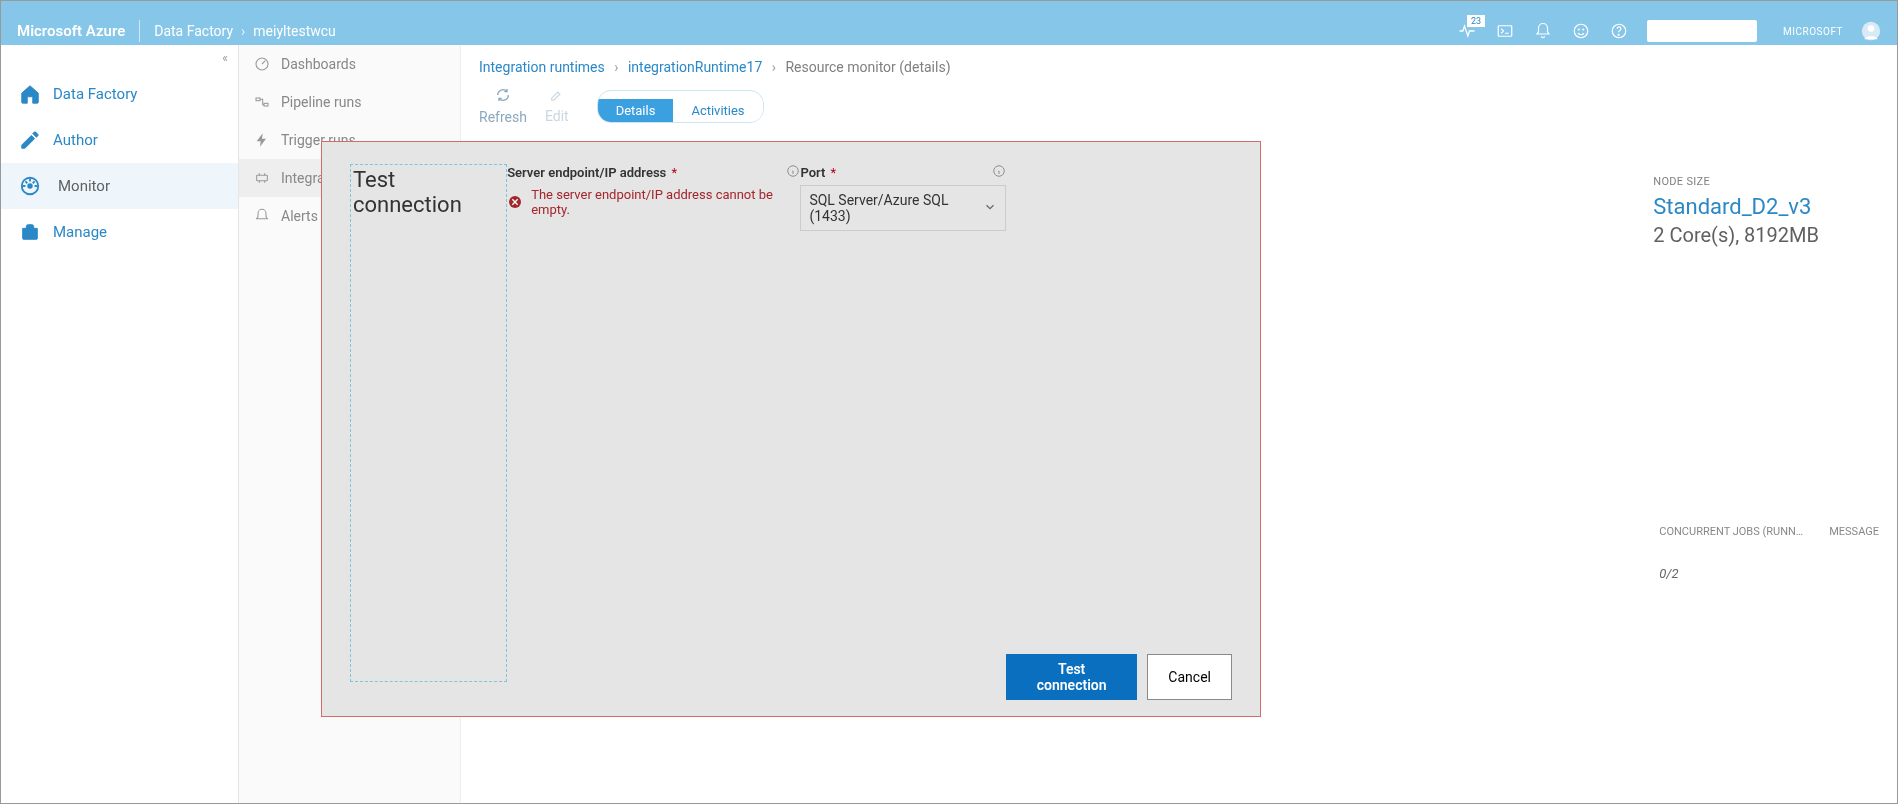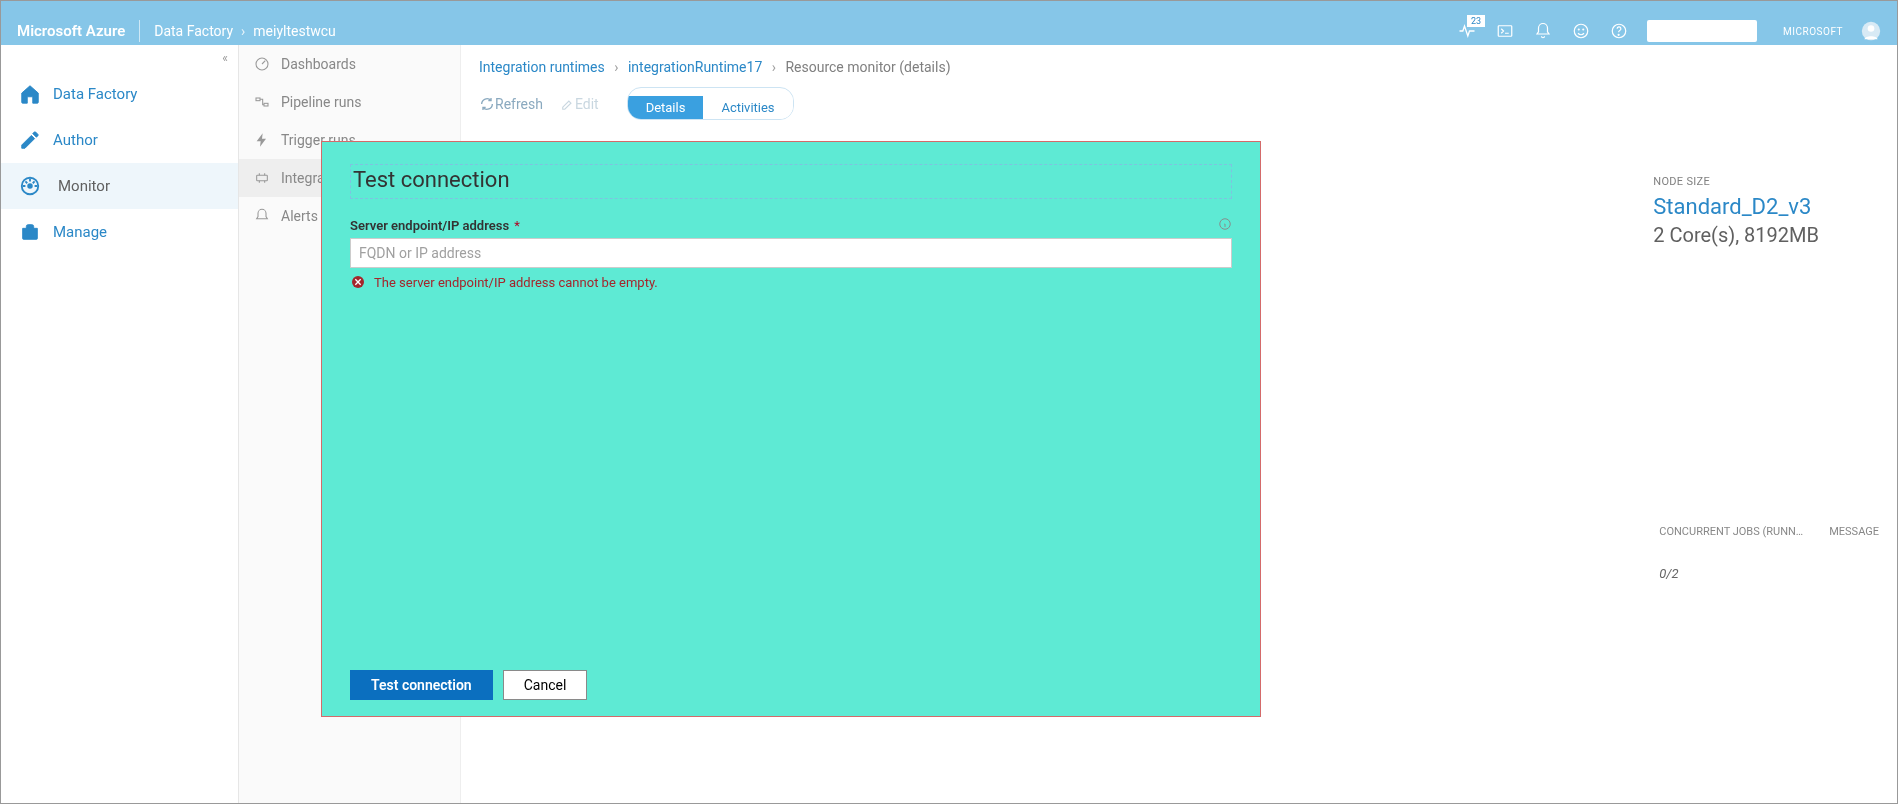--- a/index.html
+++ b/index.html
@@ -30,36 +30,36 @@
   .second-pane .item { display:flex; align-items:center; gap:10px; padding:10px 14px; color:#888; font-size:14px; cursor:pointer;}
   .second-pane .item.active { background:#eeeeee; }
   .second-pane .ic2 { width:18px; height:18px; display:flex; align-items:center; justify-content:center; color:#999;}
 
   
   .main { position:absolute; top:44px; left:460px; right:0; bottom:0; background:#fff; }
   .main .crumbs { padding:14px 18px 6px; font-size:14px; color:#2b88c7; }
   .main .crumbs .plain { color:#808080; }
   .main .crumbs .sep { color:#a0a0a0; padding:0 6px;}
   .main .toolbar { padding:6px 18px 10px; display:flex; align-items:center; gap:18px; border-bottom:0; }
-  .main .toolbar .tbtn { color:#8aa9bf; font-size:14px; display:flex; align-items:center; gap:0;}
+  .main .toolbar .tbtn { color:#8aa9bf; font-size:14px; display:flex; align-items:center; gap:6px;flex-direction:column;}
   .pill-group { display:flex; border:1px solid #cde4f3; border-radius:14px; overflow:hidden; margin-left:10px;}
   .pill { padding:4px 18px; font-size:13px; color:#2b88c7; background:#fff;margin-top:8px;}
   .pill.active { background:#3aa0e0; color:#fff;}
 
   .detail-box { margin:18px 18px 0 18px; border:0; padding:16px 20px; }
   .detail-box .label { font-size:11px; letter-spacing:.3px; color:#808080; margin-bottom:6px;}
   .detail-box .val1 { font-size:22px; color:#2b88c7; }
   .detail-box .val2 { font-size:20px; color:#606060; margin-top:4px;}
 
   .table-area { position:absolute; right:18px; top:480px; font-size:12px; color:#7a7a7a; }
   .table-area .th { display:flex; gap:26px; font-size:11px; color:#888;}
   .table-area .td { padding-top:28px; color:#666; font-size:13px;font-style:italic;}
 
   
-  .modal { position:absolute; top:140px; left:320px; width:940px; height:576px; background:#5eead4; border:1px solid #d46a6a; z-index:50; padding:22px 28px 16px; display:flex; flex-direction:column;}
+  .modal { position:absolute; top:140px; left:320px; width:940px; height:576px; background:#e5e5e5; border:1px solid #d46a6a; z-index:50; padding:22px 28px 16px; display:flex; flex-direction:row;}
   .modal h1 { font-size:22px; font-weight:400; color:#333; border:1px dashed #7ec3e0; padding:2px 4px 6px 2px; margin-bottom:18px;}
   .fg { margin-bottom:12px;}
   .fg .flabel { font-size:13px; font-weight:600; color:#333; display:flex; align-items:center; justify-content:space-between;}
   .fg .req { color:#b00020; margin-left:2px; font-weight:400;}
   .fg .info { color:#888; font-weight:400;}
   .fg input.txt { width:100%; border:1px solid #ccc; padding:6px 8px; font-size:14px; margin-top:4px; color:#333;}
   .fg input.txt::placeholder { color:#a0a0a0; }
   .fg .err { color:#a4262c; font-size:13px; margin-top:6px; display:flex; align-items:center; gap:8px;}
   .fg .err .eic { width:16px; height:16px; }
   .fg .select { width:100%; border:1px solid #ccc; padding:6px 8px; font-size:14px; margin-top:4px; display:flex; justify-content:space-between; align-items:center; color:#333;}
@@ -264,32 +264,53 @@
           <span>Server endpoint/IP address</span>
           <span class="req">*</span>
         </span>
         <span class="info">
           <svg viewBox="0 0 24 24" width="14" height="14" fill="none" stroke="#888" stroke-width="1.6">
               <circle cx="12" cy="12" r="9"></circle>
               <path d="M12 8h.01M11 12h1v5"></path>
             </svg>
         </span>
       </div>
-      <input class="txt" type="text" placeholder="FQDN or IP address" value="" style="">
       <div class="err">
         <span class="eic">
           <svg viewBox="0 0 24 24" width="16" height="16">
               <circle cx="12" cy="12" r="9" fill="#a4262c"></circle>
               <path d="M8 8l8 8M16 8l-8 8" stroke="#fff" stroke-width="2"></path>
             </svg>
         </span>
         <span>The server endpoint/IP address cannot be empty.</span>
       </div>
     </div>
 
+    <div class="fg">
+      <div class="flabel">
+        <span>
+          <span>Port</span>
+          <span class="req">*</span>
+        </span>
+        <span class="info">
+          <svg viewBox="0 0 24 24" width="14" height="14" fill="none" stroke="#888" stroke-width="1.6">
+              <circle cx="12" cy="12" r="9"></circle>
+              <path d="M12 8h.01M11 12h1v5"></path>
+            </svg>
+        </span>
+      </div>
+      <div class="select">
+        <span>SQL Server/Azure SQL (1433)</span>
+        <span>
+          <svg viewBox="0 0 24 24" width="14" height="14" fill="none" stroke="#666" stroke-width="2">
+              <path d="M6 9l6 6 6-6"></path>
+            </svg>
+        </span>
+      </div>
+    </div>
 
     <div class="footer">
       <button class="btn primary">Test connection</button>
       <button class="btn">Cancel</button>
     </div>
   </div>
 
 </div>
 
 </body></html>

